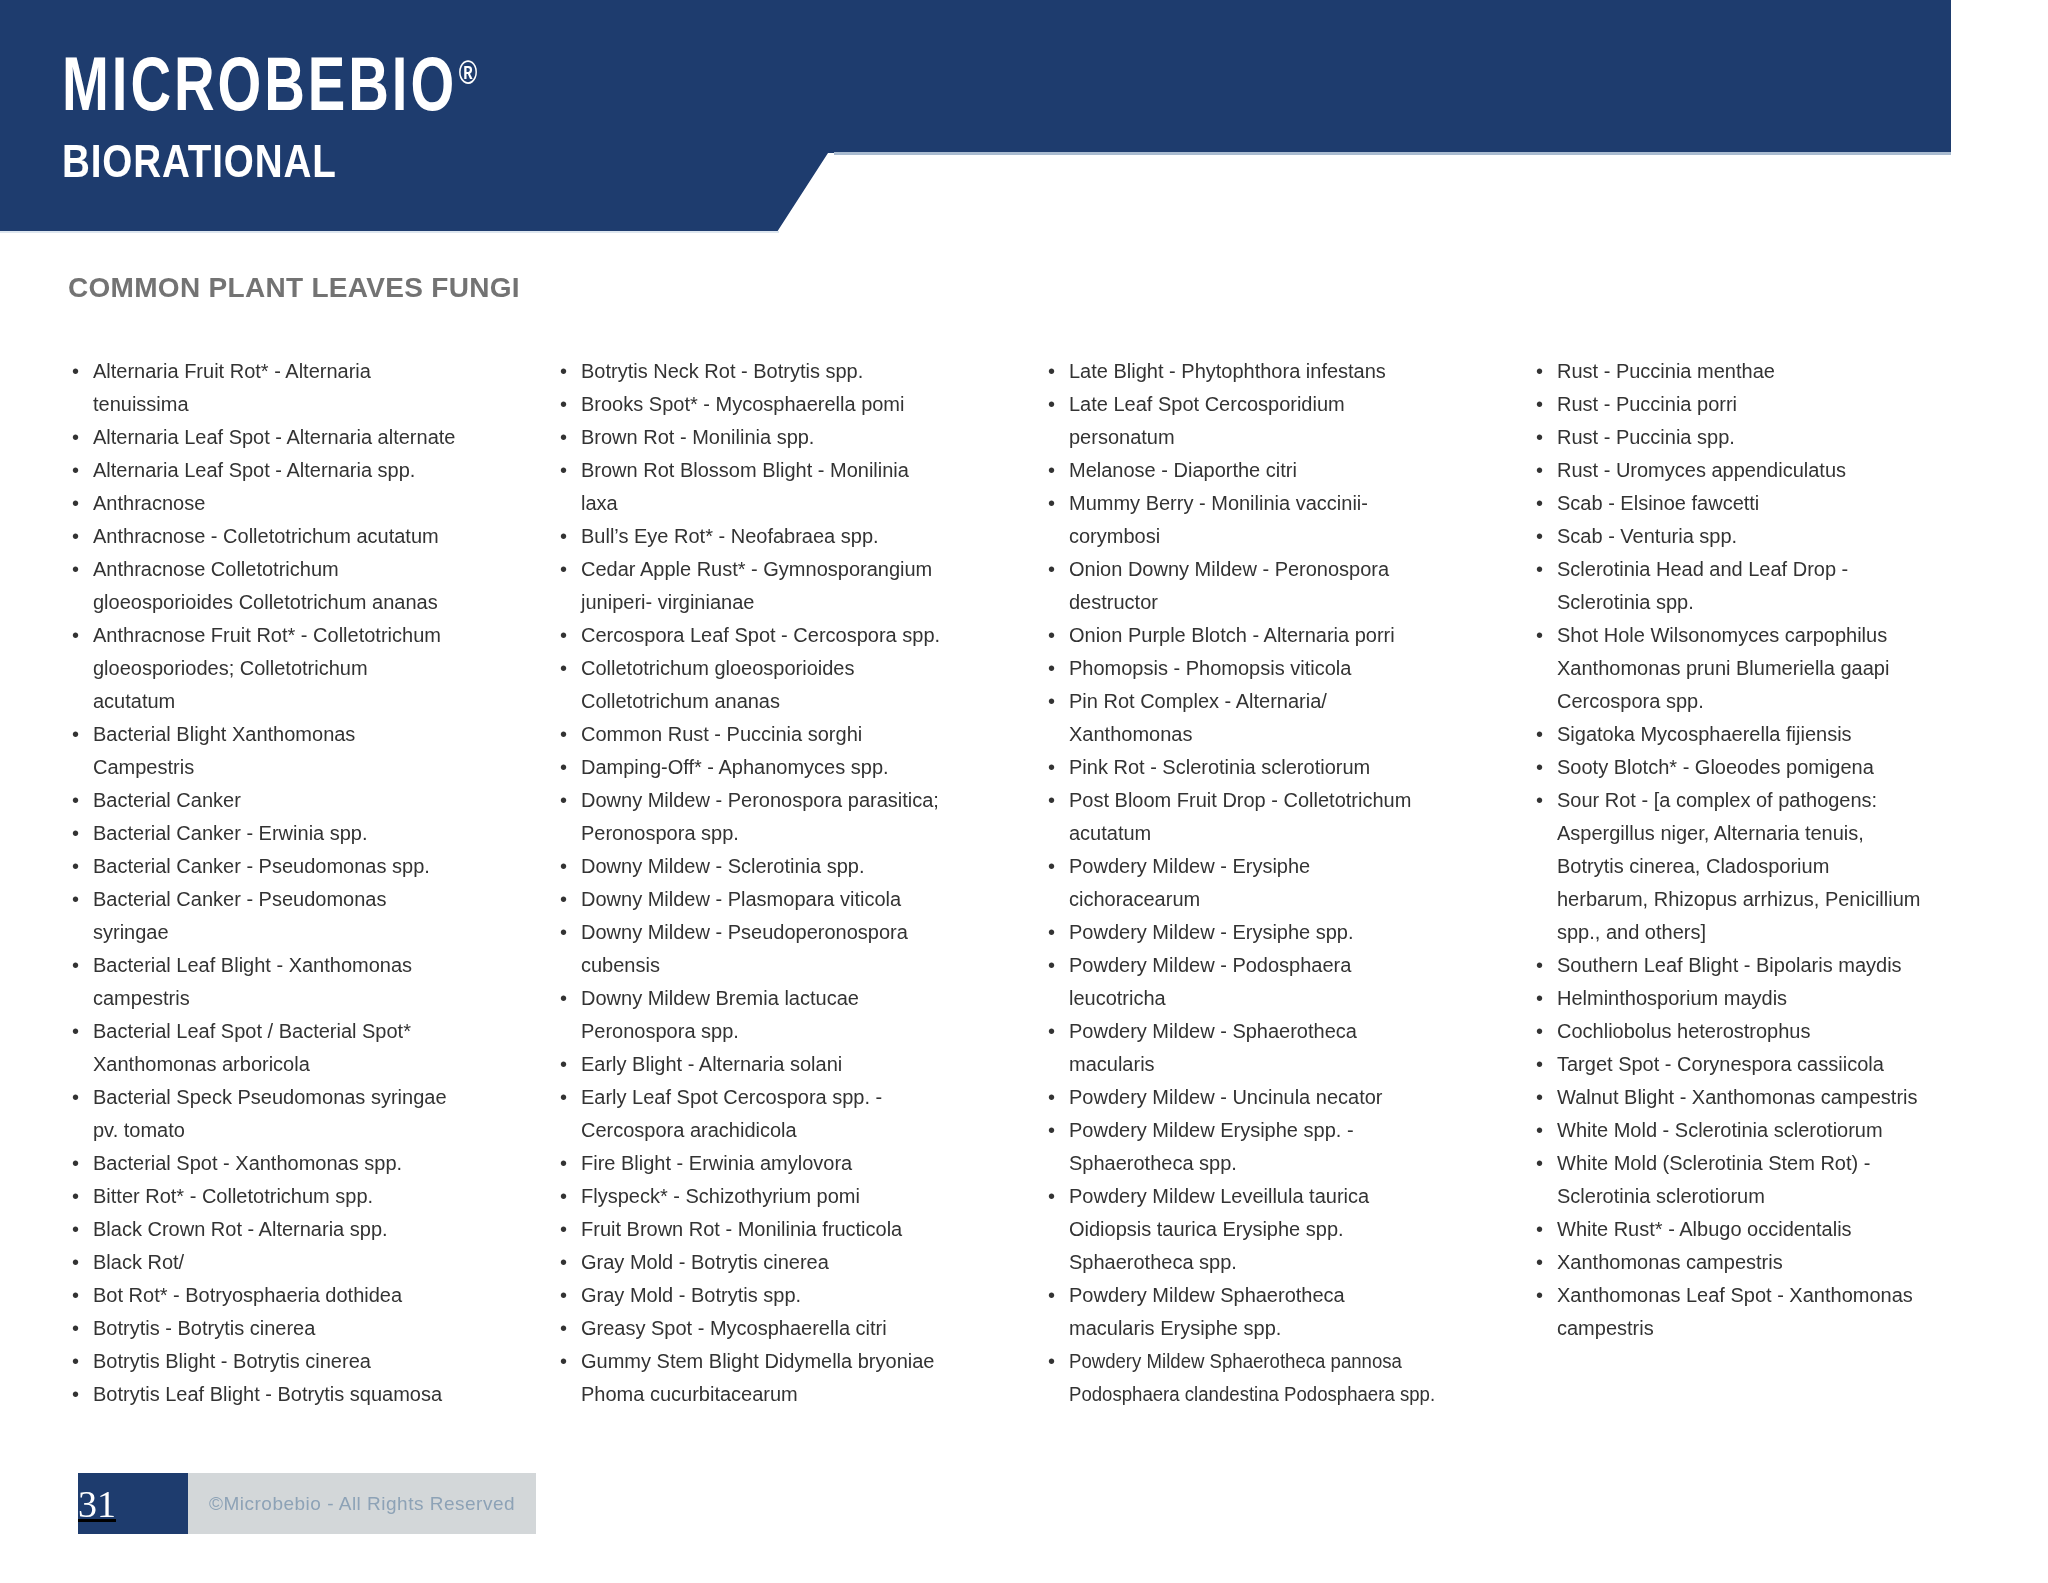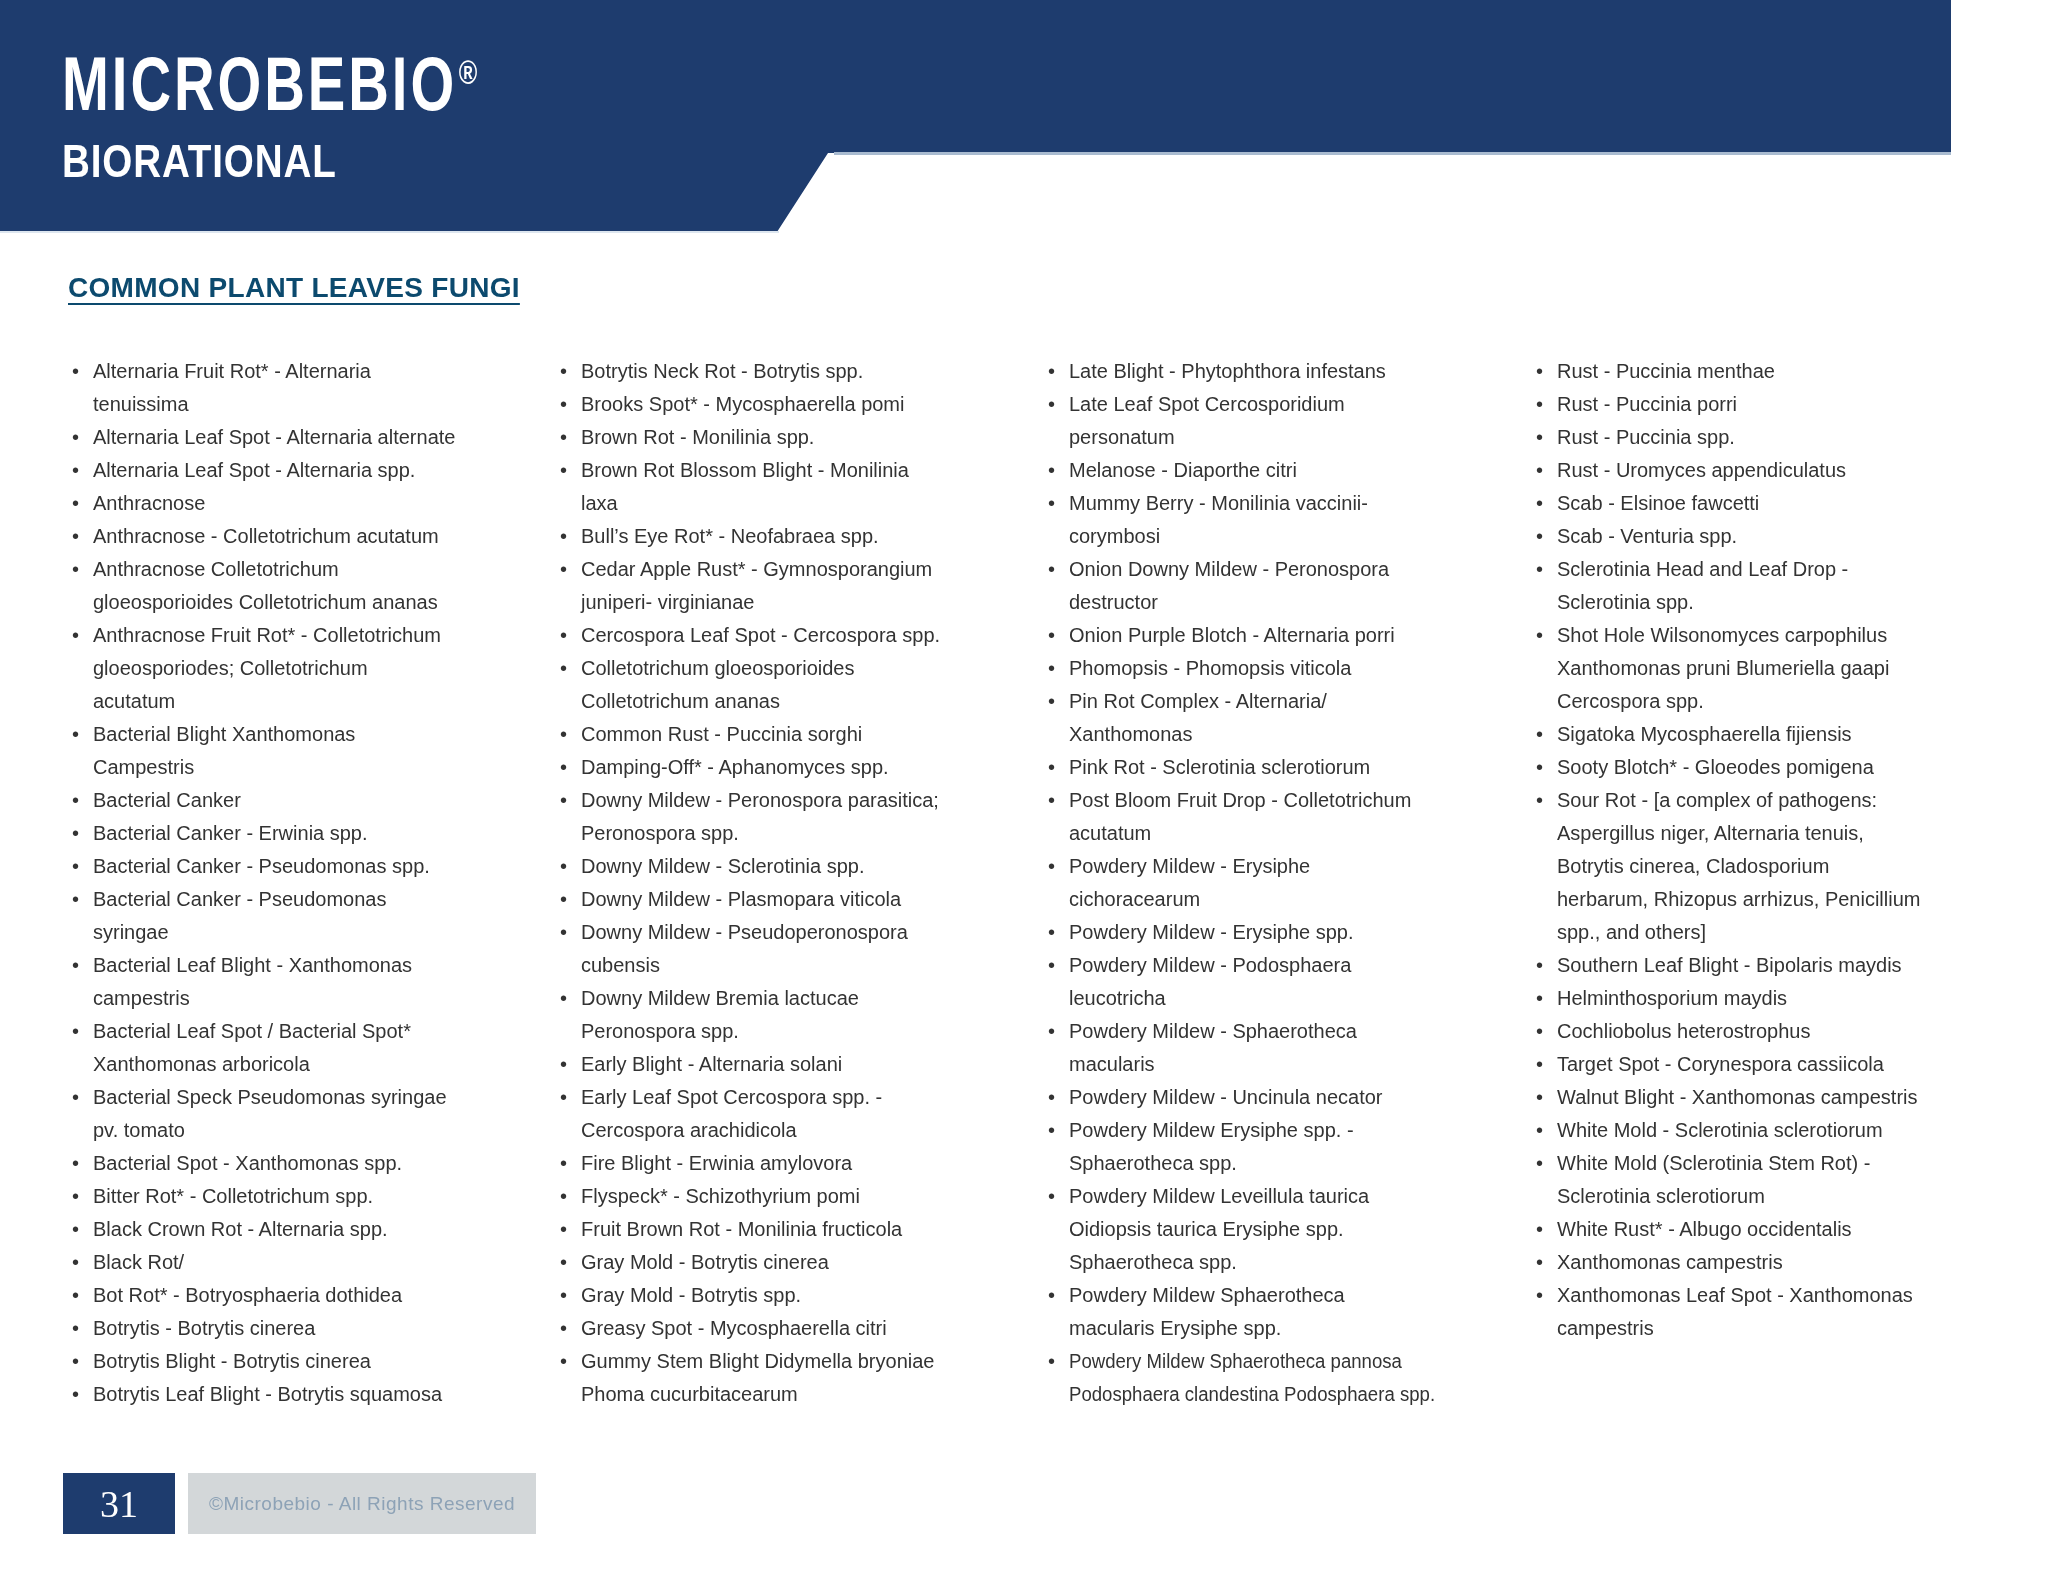--- a/index.html
+++ b/index.html
@@ -34,22 +34,22 @@
   .subtitle {
     position:absolute; left:62px; top:134px; margin:0;
     color:#ffffff; font-size:46px; font-weight:bold; line-height:1.2;
     letter-spacing:1px; white-space:nowrap;
     transform:scaleX(.84); transform-origin:0 0;
   }
 
   
   .section-title {
     position:absolute; left:68px; top:272px; margin:0;
-    font-size:28px; font-weight:bold; color:#0c4a6e; letter-spacing:.3px;
-    text-decoration:underline; text-decoration-thickness:2px; text-underline-offset:6px;
+    font-size:28px; font-weight:bold; color:#737373; letter-spacing:.3px;
+    text-decoration-thickness:2px; text-underline-offset:6px;
     white-space:nowrap;
   }
 
   
   .columns {
     position:absolute; left:72px; top:355px;
     display:grid; grid-template-columns:repeat(4, 466px); column-gap:22px;
   }
   ul.col { list-style:none; margin:0; padding:0; }
   .item { display:flex; align-items:flex-start; }
@@ -58,22 +58,22 @@
   }
   .txt {
     flex:1; font-size:20px; line-height:33px; color:#333333;
     white-space:pre-line;
   }
   
   .col-3 .item:last-child .txt { transform:scaleX(.93); transform-origin:0 0; }
 
   
   .page-num-box {
-    position:absolute; left:63px; top:1473px; width:112px; height:61px;
-    background:#1e3c6e; display:flex; align-items:center; justify-content:center;
+    position:absolute; left:78px; top:1473px; width:112px; height:61px;
+    background:#1e3c6e; display:flex; align-items:center; text-decoration:underline;
   }
   .page-num-box .num {
     font-family:"Liberation Serif", serif; font-size:38px; color:#ffffff;
   }
   .copyright-bar {
     position:absolute; left:188px; top:1473px; width:348px; height:61px;
     background:#d3d7d9; display:flex; align-items:center; justify-content:center;
   }
   .copyright-bar .copy {
     font-size:19px; color:#8da2b6; letter-spacing:.5px; white-space:nowrap;

